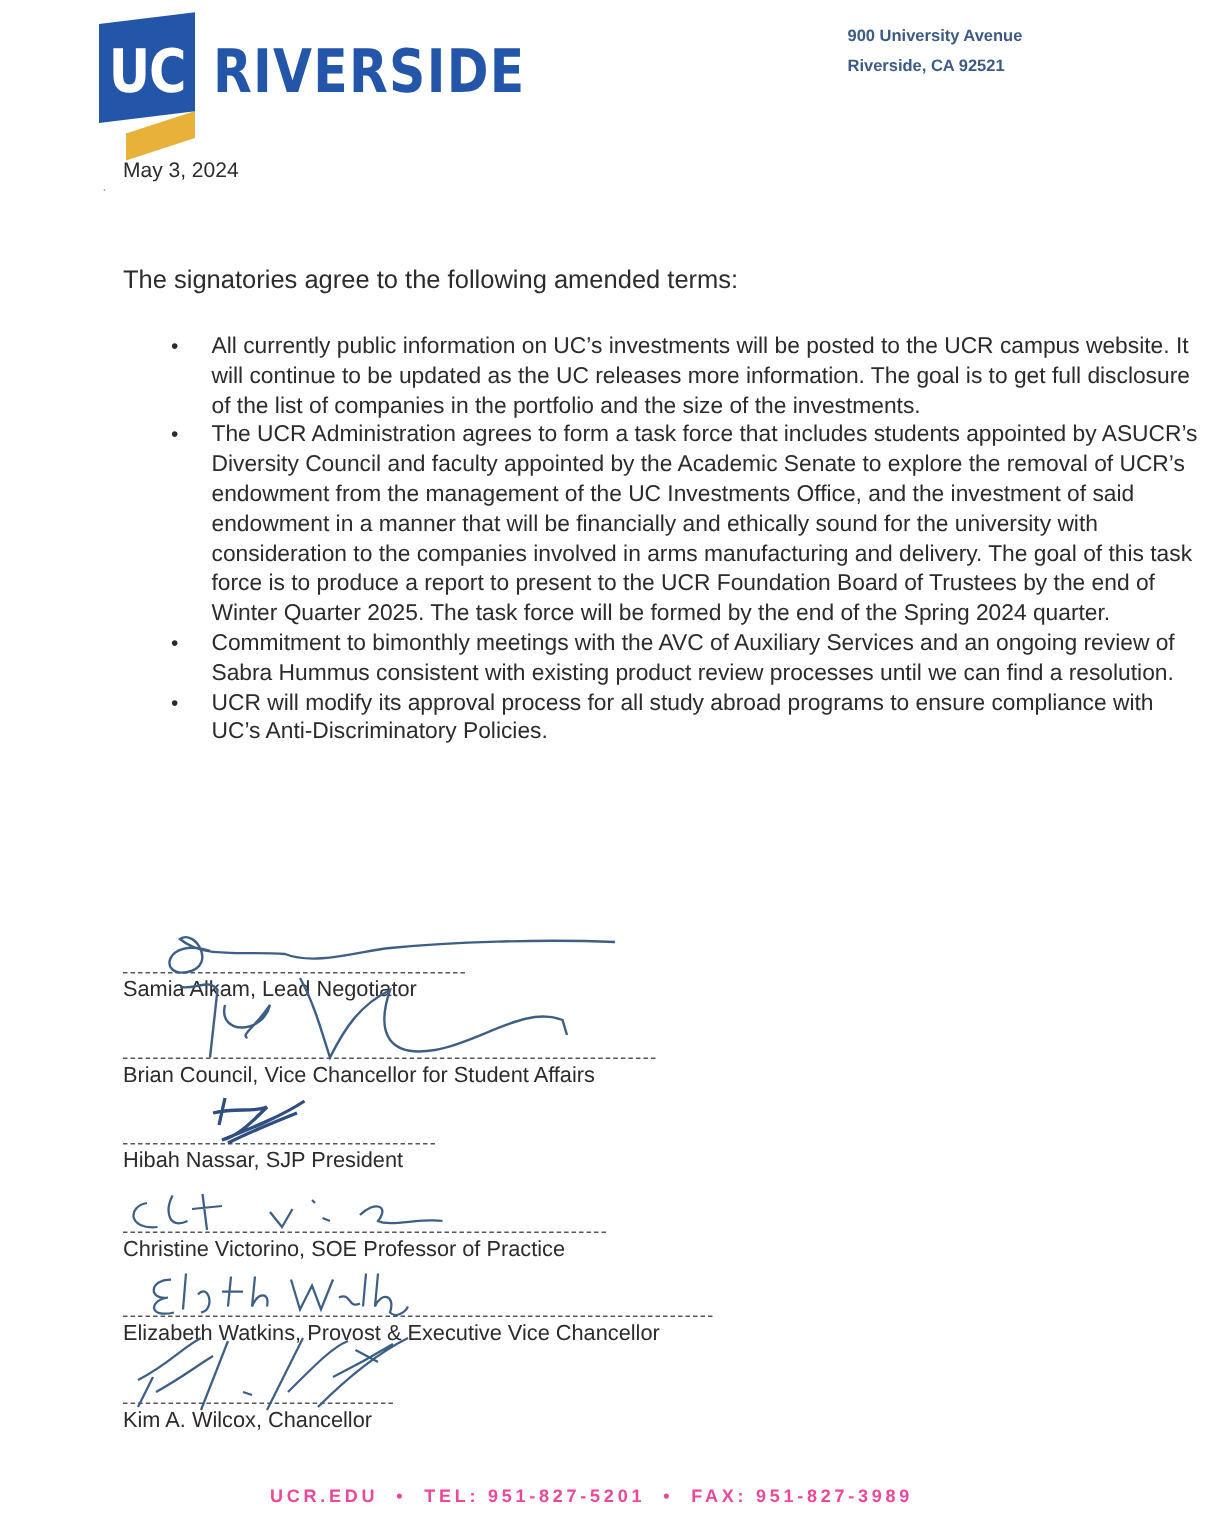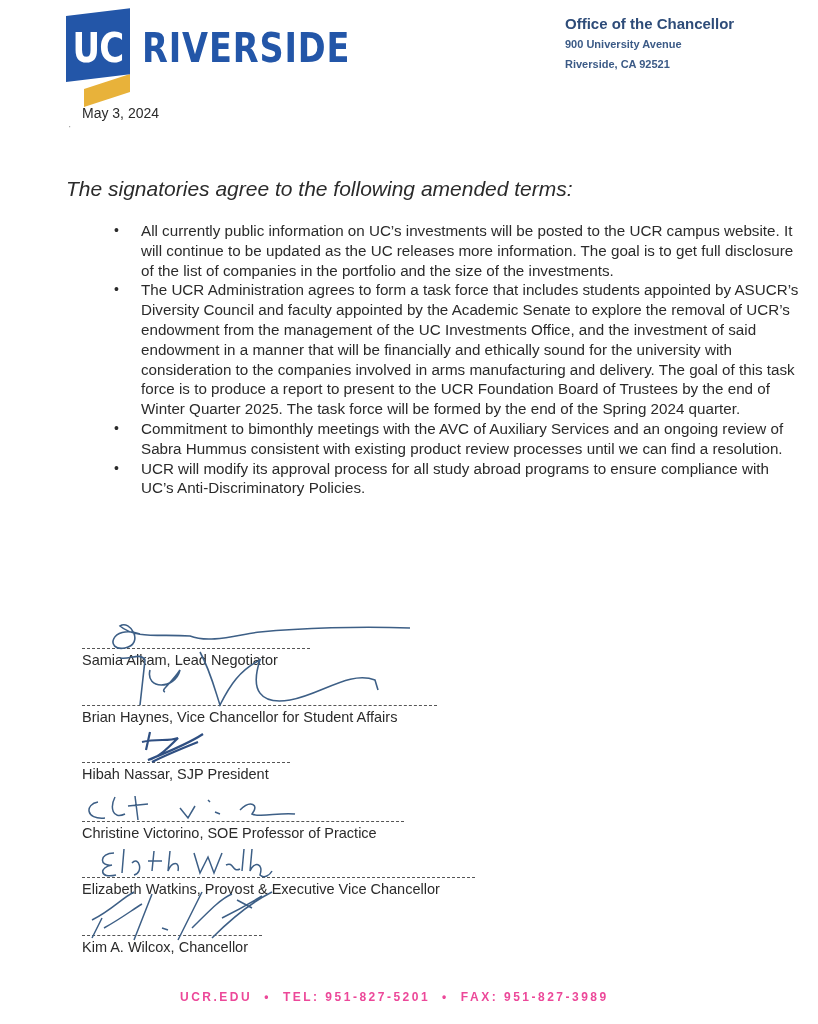--- a/index.html
+++ b/index.html
@@ -24,21 +24,21 @@
   .logo-word {
     position: absolute; left: 76px; top: 18px; color: #2356a8; font-weight: bold;
     font-size: 40px; line-height: 44px; letter-spacing: 1px;
     font-family: "DejaVu Sans", sans-serif; transform: scaleX(0.84); transform-origin: left center;
   }
   .office { position: absolute; left: 565px; top: 14px; color: #2e4c79; }
   .office .title { font-size: 15px; font-weight: bold; line-height: 20px; }
   .office .line { font-size: 11px; font-weight: bold; line-height: 20px; color: #3b5a86; }
   .date { position: absolute; left: 82px; top: 105px; font-size: 14px; }
   .dot-mark { position: absolute; left: 68px; top: 121px; font-size: 10px; color: #999; }
-  .intro { position: absolute; left: 66px; top: 177px; font-size: 21px; font-style: italic; }
+  .intro { position: absolute; left: 82px; top: 177px; font-size: 17px; }
   .terms {
     position: absolute; left: 92px; top: 217px; width: 660px; margin: 4px; padding: 0 0 0 45px;
     font-size: 15.2px; line-height: 19.8px; list-style: none;
   }
   .terms li { position: relative; }
   .terms li::before { content: "\2022"; position: absolute; left: -27px; top: 0; font-size: 14px; }
   .sig { position: absolute; left: 82px; }
   .sig .rule { border-top: 1px dashed #555; height: 0; }
   .sig .name { font-size: 14.5px; margin-top: 3px; white-space: nowrap; }
   .signature { position: absolute; pointer-events: none; }
@@ -52,21 +52,20 @@
 <body>
 
 <div class="logo">
   <div class="logo-gold"></div>
   <div class="logo-box"></div>
   <div class="logo-uc">UC</div>
   <div class="logo-word">RIVERSIDE</div>
 </div>
 
 <div class="office">
-  <div class="title">Office of the Chancellor</div>
   <div class="line">900 University Avenue</div>
   <div class="line">Riverside, CA  92521</div>
 </div>
 
 <span class="dot-mark">·</span>
 <div class="date">May 3, 2024</div>
 
 <div class="intro">The signatories agree to the following amended terms:</div>
 
 <ul class="terms">
@@ -75,21 +74,21 @@
   <li>Commitment to bimonthly meetings with the AVC of Auxiliary Services and an ongoing review of Sabra Hummus consistent with existing product review processes until we can find a resolution.</li>
   <li>UCR will modify its approval process for all study abroad programs to ensure compliance with UC’s Anti-Discriminatory Policies.</li>
 </ul>
 
 <div class="sig" style="top:648px;">
   <div class="rule" style="width:228px;"></div>
   <div class="name">Samia Alkam, Lead Negotiator</div>
 </div>
 <div class="sig" style="top:705px;">
   <div class="rule" style="width:355px;"></div>
-  <div class="name">Brian Haynes, Vice Chancellor for Student Affairs</div>
+  <div class="name">Brian Council, Vice Chancellor for Student Affairs</div>
 </div>
 <div class="sig" style="top:762px;">
   <div class="rule" style="width:208px;"></div>
   <div class="name">Hibah Nassar, SJP President</div>
 </div>
 <div class="sig" style="top:821px;">
   <div class="rule" style="width:322px;"></div>
   <div class="name">Christine Victorino, SOE Professor of Practice</div>
 </div>
 <div class="sig" style="top:877px;">

